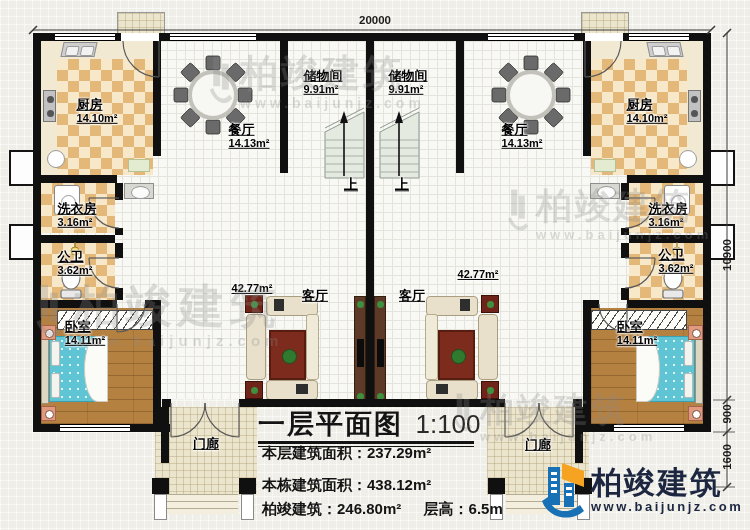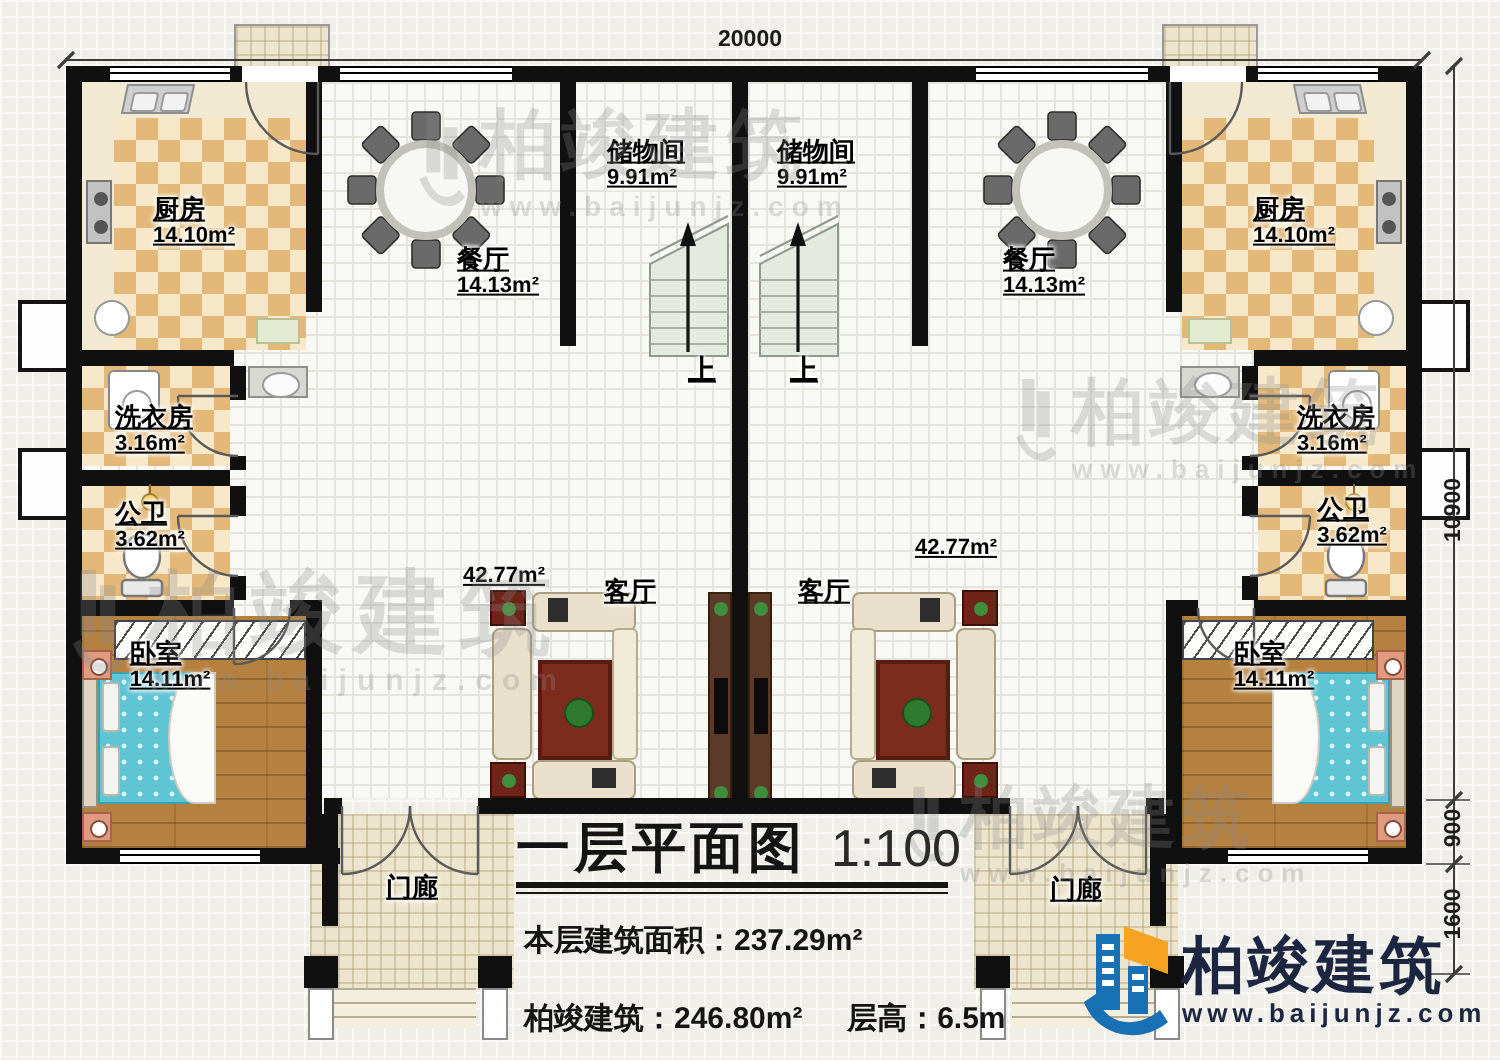--- a/index.html
+++ b/index.html
@@ -500,22 +500,25 @@
     <span class="url" style="font-size:13px;">www.baijunjz.com</span>
       </span>
   </div>
 
   <div class="tb" style="left:258px;top:406px;">
     <span style="font-size:27px;font-weight:bold;letter-spacing:2px;">一层平面图</span>
     <span style="font-size:26px;font-weight:500;color:#2a2a2a;margin-left:8px;">1:100</span>
   </div>
   <div class="abs" style="left:258px;top:441px;width:216px;height:2.5px;background:#141414;z-index:70;"></div>
   <div class="abs" style="left:258px;top:446px;width:216px;height:1px;background:#141414;z-index:70;"></div>
-  <div class="tb" style="left:262px;top:461px;font-size:15px;font-weight:bold;">
+  <div class="tb" style="left:262px;top:444px;font-size:15px;font-weight:bold;">
     <span>本层建筑面积：</span><span>237.29m²</span>
+  </div>
+  <div class="tb" style="left:262px;top:476px;font-size:15px;font-weight:bold;">
+    <span>本栋建筑面积：</span><span>438.12m²</span>
   </div>
   <div class="tb" style="left:262px;top:500px;font-size:15px;font-weight:bold;">
     <span>柏竣建筑：</span><span>246.80m²</span>
     <span style="display:inline-block;width:14px;"></span>
     <span>层高：</span><span>6.5m</span>
   </div>
 
   <svg class="abs" style="left:540px;top:461px;z-index:70;" width="46" height="60" viewBox="0 0 46 60">
     <polygon points="22,2 44,10 44,26 22,18" fill="#f5a321"></polygon>
     <rect x="8" y="6" width="12" height="38" fill="#1870b5"></rect>

